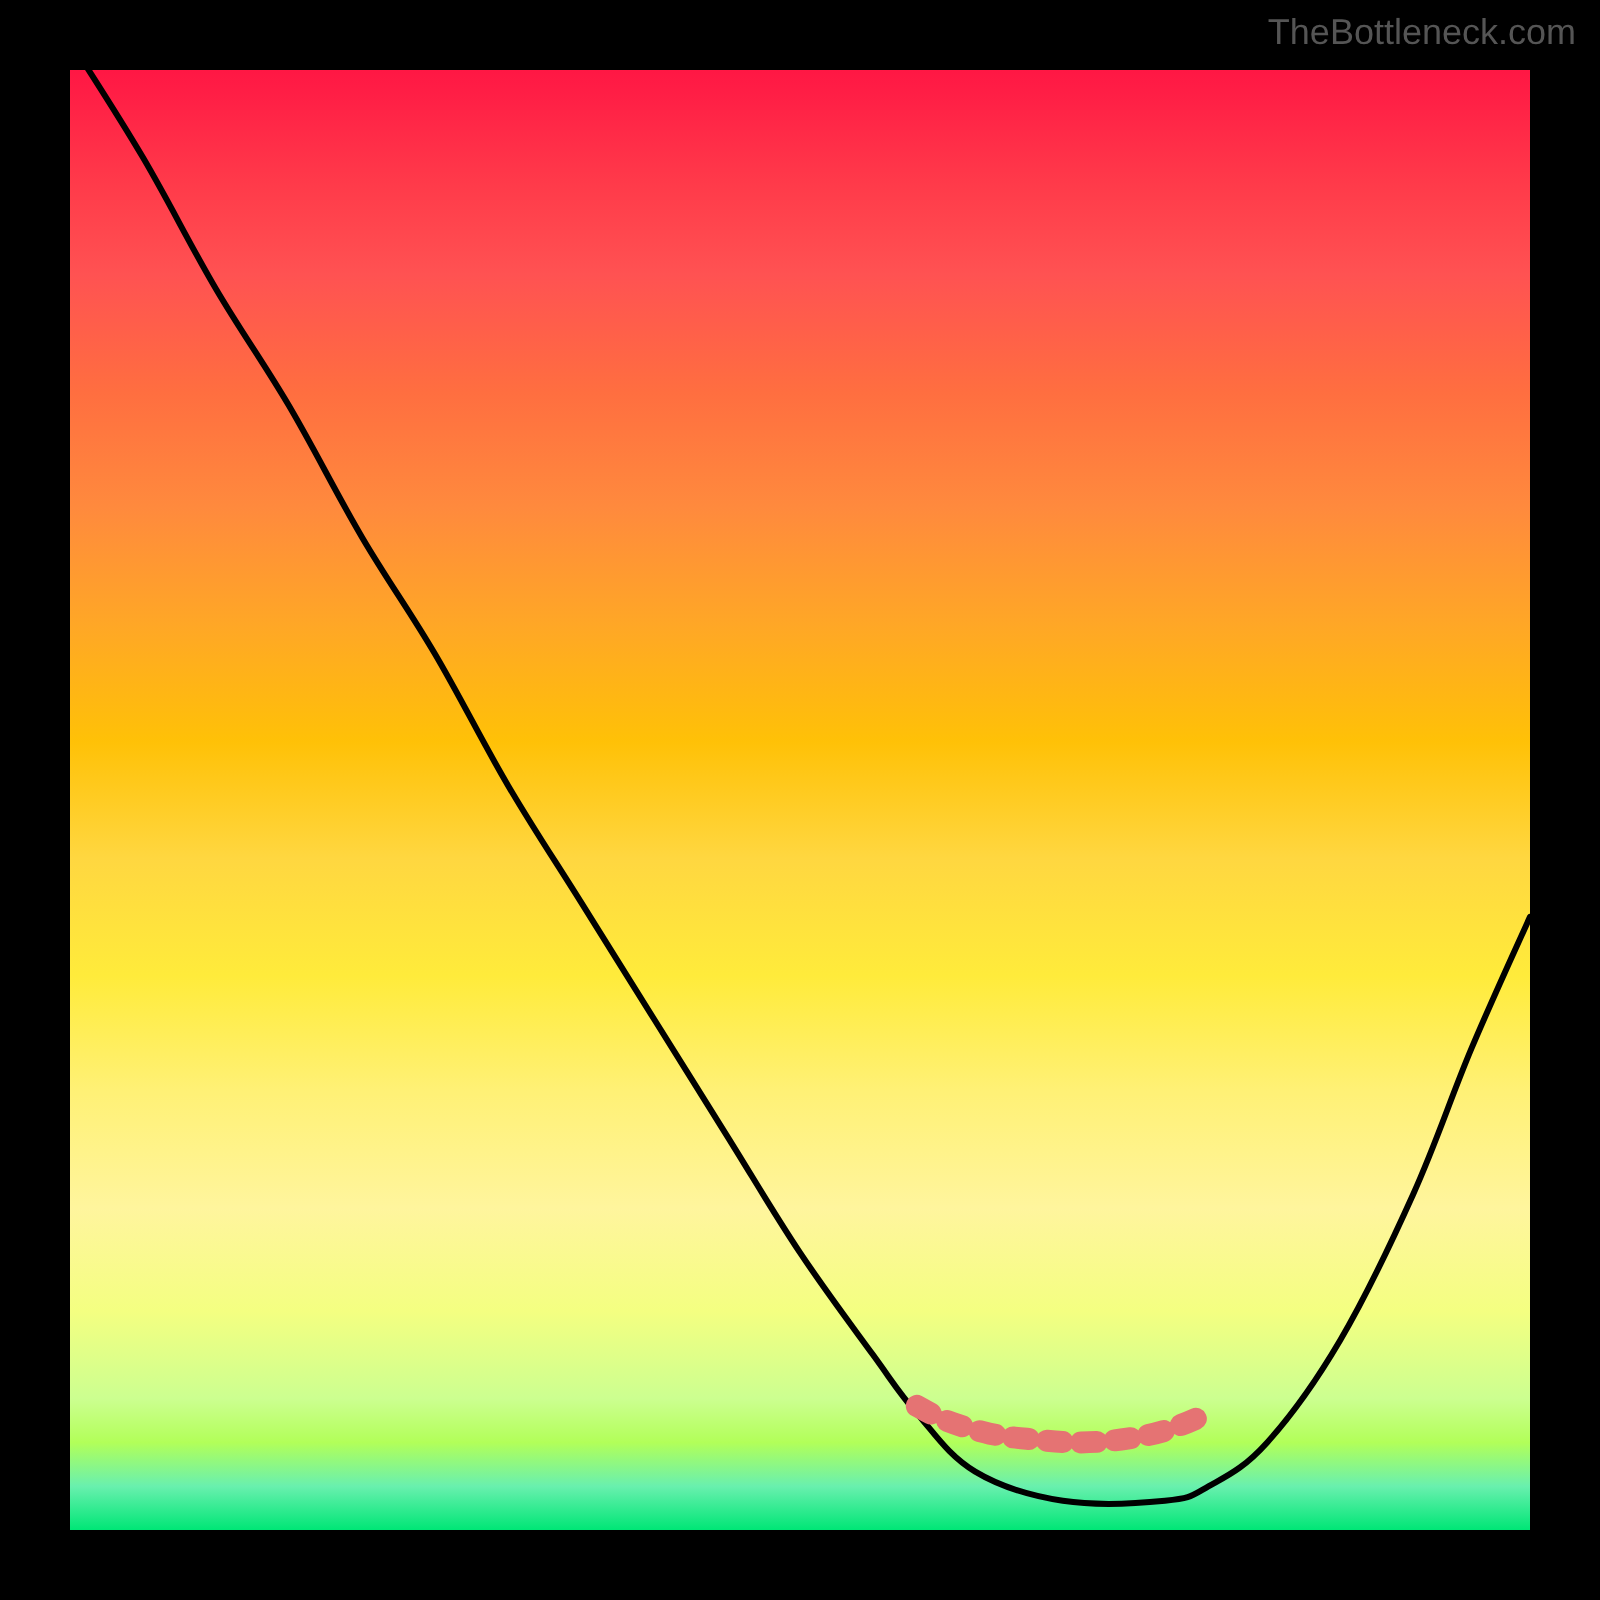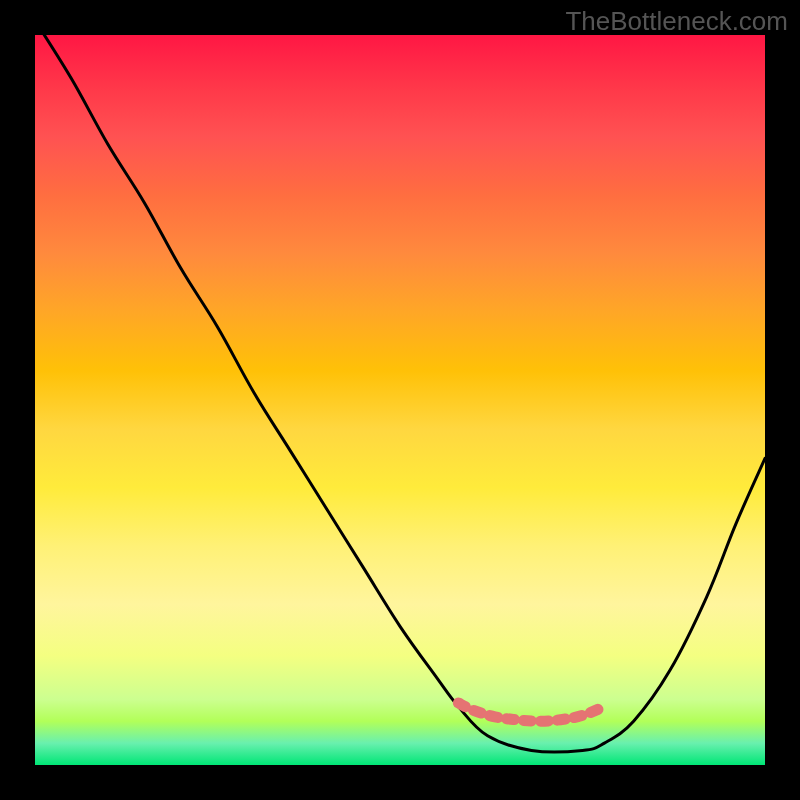--- a/index.html
+++ b/index.html
@@ -9,21 +9,21 @@
     background: #000;
     position: relative;
     overflow: hidden;
     font-family: Arial, sans-serif;
   }
   .watermark {
     position: absolute;
     top: 6px;
     right: 12px;
     color: #555;
-    font-size: 26px;
+    font-size: 18px;
     font-weight: 500;
     z-index: 10;
   }
   .plot-area {
     position: absolute;
     left: 35px;
     top: 35px;
     width: 730px;
     height: 730px;
     overflow: hidden;

